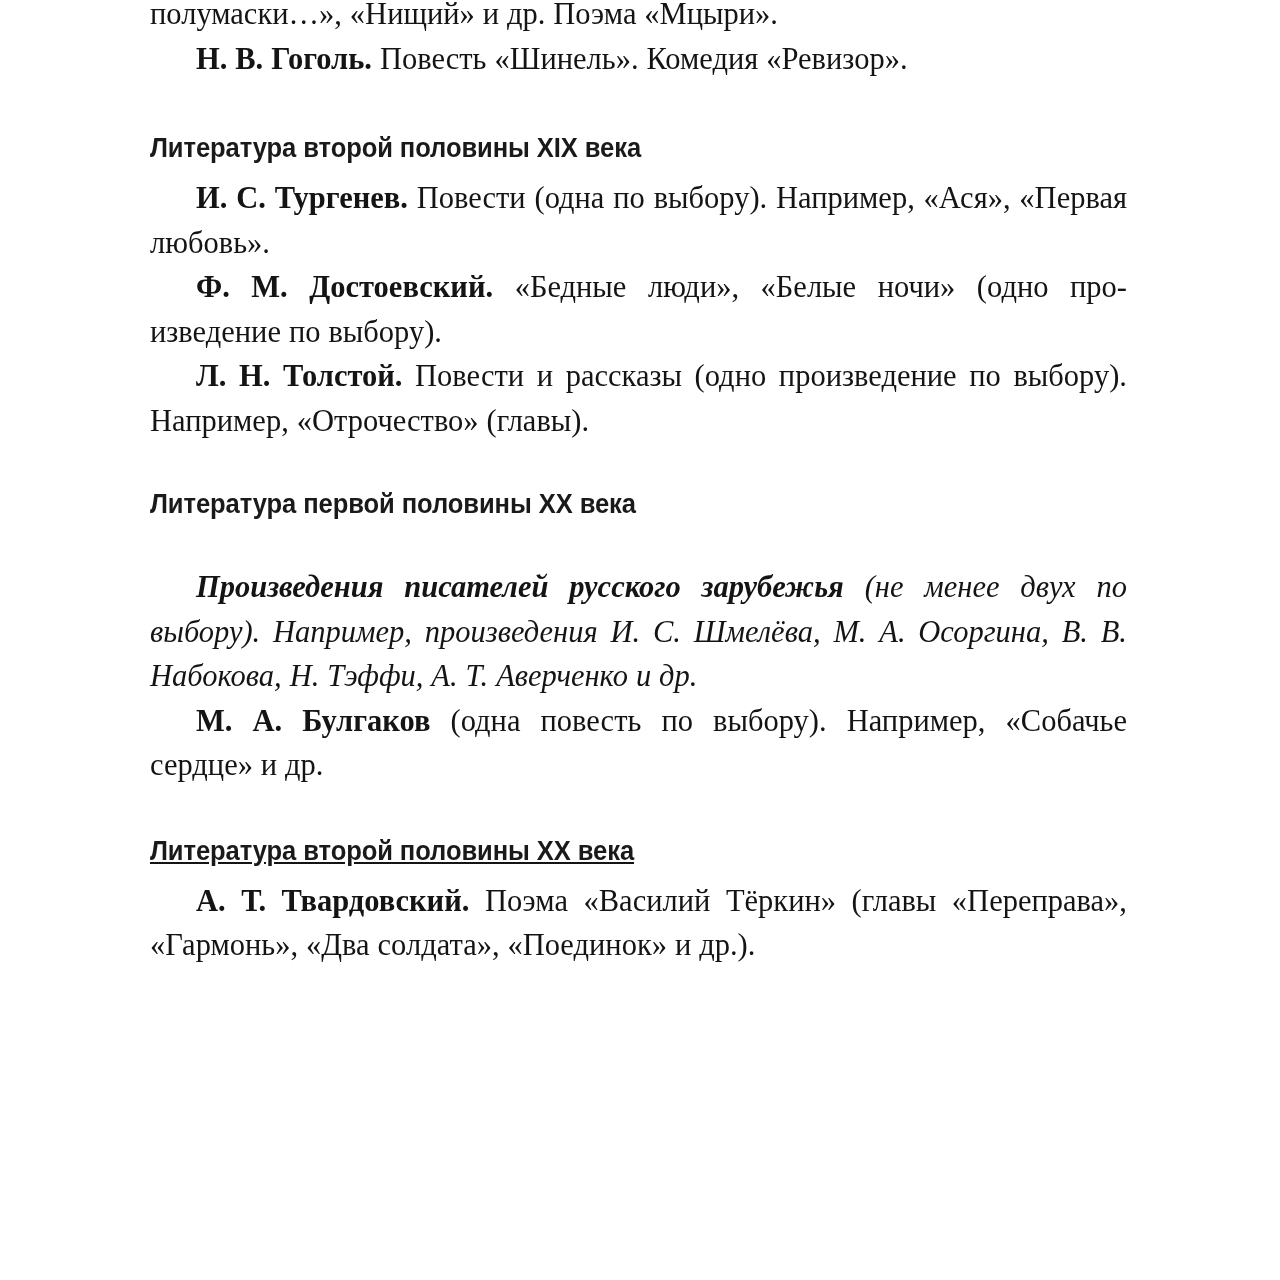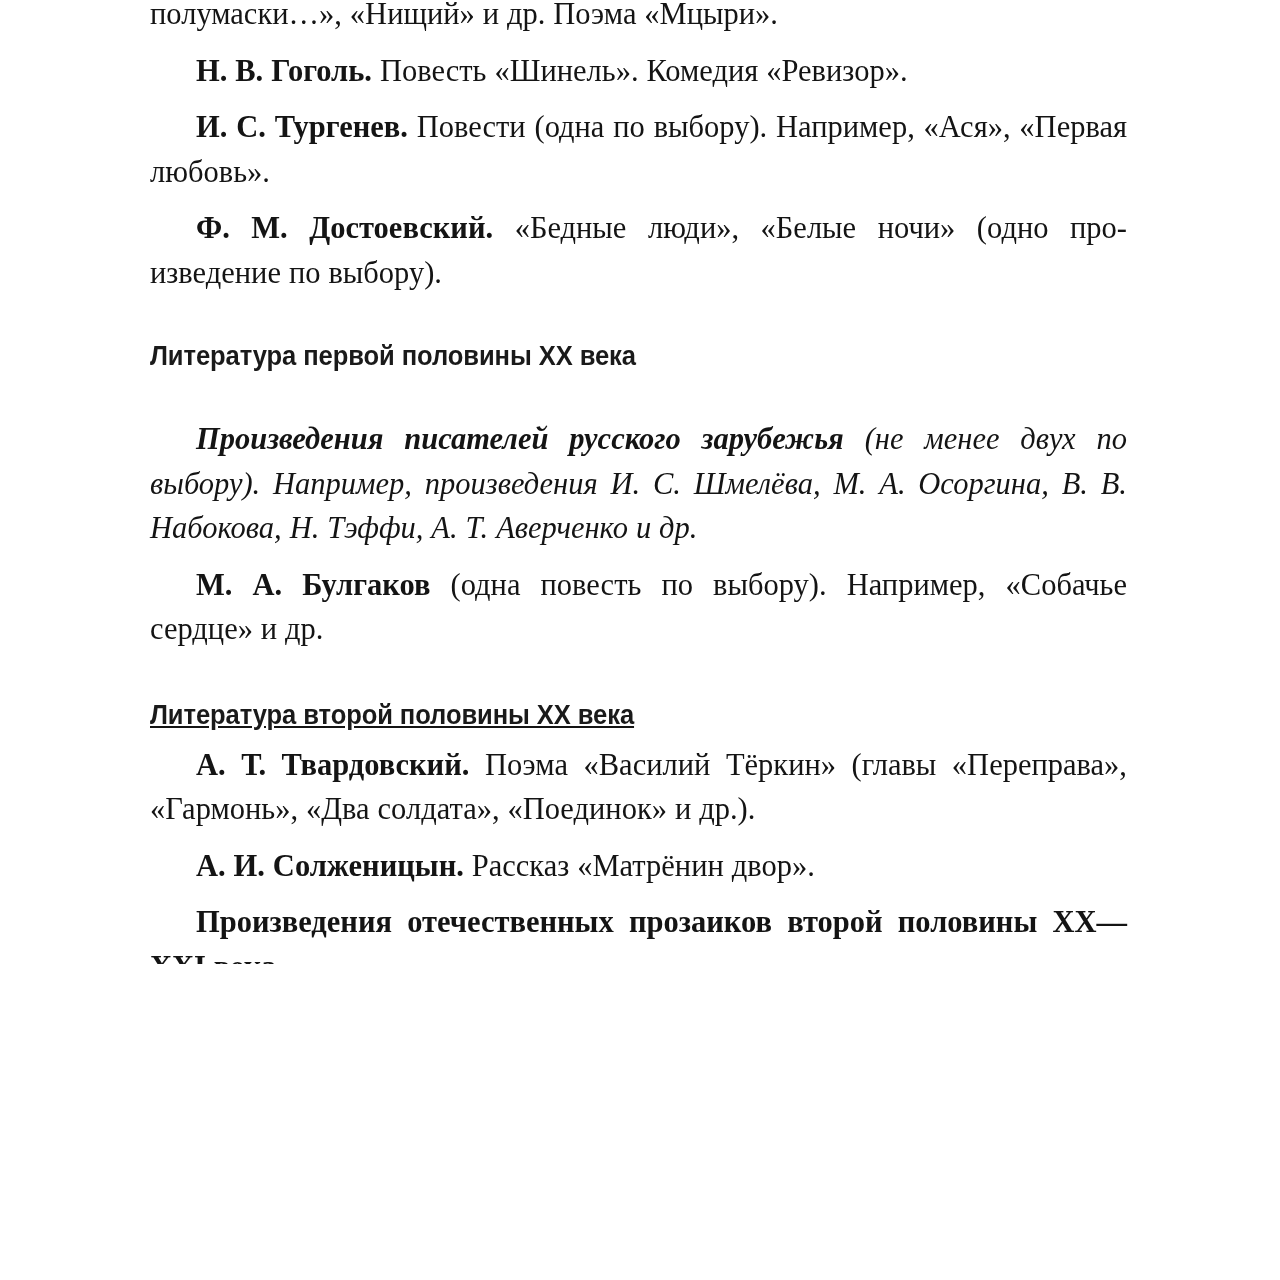--- a/index.html
+++ b/index.html
@@ -31,21 +31,21 @@
     line-height: 44.5px;
     text-align: justify;
     text-justify: inter-word;
     text-indent: 46px;
     margin: 0;
     padding: 0;
     hyphens: manual;
     word-spacing: 0.01em;
   }
   .para + .para {
-    margin-top: 12px;
+    margin-top: 0;
   }
 
   
   .para.cont {
     text-indent: 0;
     margin-top: -8px;
   }
 
   
   .heading {
@@ -87,25 +87,29 @@
 </style>
 </head>
 <body>
 
 <div id="page">
 
   <p class="para cont"><span>полумаски…», «Нищий» и др. Поэма «Мцыри».</span></p>
 
   <p class="para"><span class="b">Н. В. Гоголь.</span><span> Повесть «Шинель». Комедия «Ревизор».</span></p>
 
+  <div class="heading-wrap first">
+    <div class="heading">Литература второй половины XIX века</div>
+  </div>
 
   <p class="para"><span class="b">И. С. Тургенев.</span><span> Повести (одна по выбору). Например, «Ася», «Первая любовь».</span></p>
 
   <p class="para"><span class="b">Ф. М. Достоевский.</span><span> «Бедные люди», «Белые ночи» (одно про­изведение по выбору).</span></p>
 
+  <p class="para"><span class="b">Л. Н. Толстой.</span><span> Повести и рассказы (одно произведение по вы­бору). Например, «Отрочество» (главы).</span></p>
 
   <div class="heading-wrap">
     <div class="heading">Литература первой половины XX века</div>
   </div>
 
   <p class="para italicblock"><span class="bi">Произведения писателей русского зарубежья</span><span class="i"> (не менее двух по выбору). Например, произведения И. С. Шмелёва, М. А. Осоргина, В. В. Набокова, Н. Тэффи, А. Т. Аверченко и др.</span></p>
 
 
   <p class="para"><span class="b">М. А. Булгаков</span><span> (одна повесть по выбору). Например, «Собачье сердце» и др.</span></p>
 

